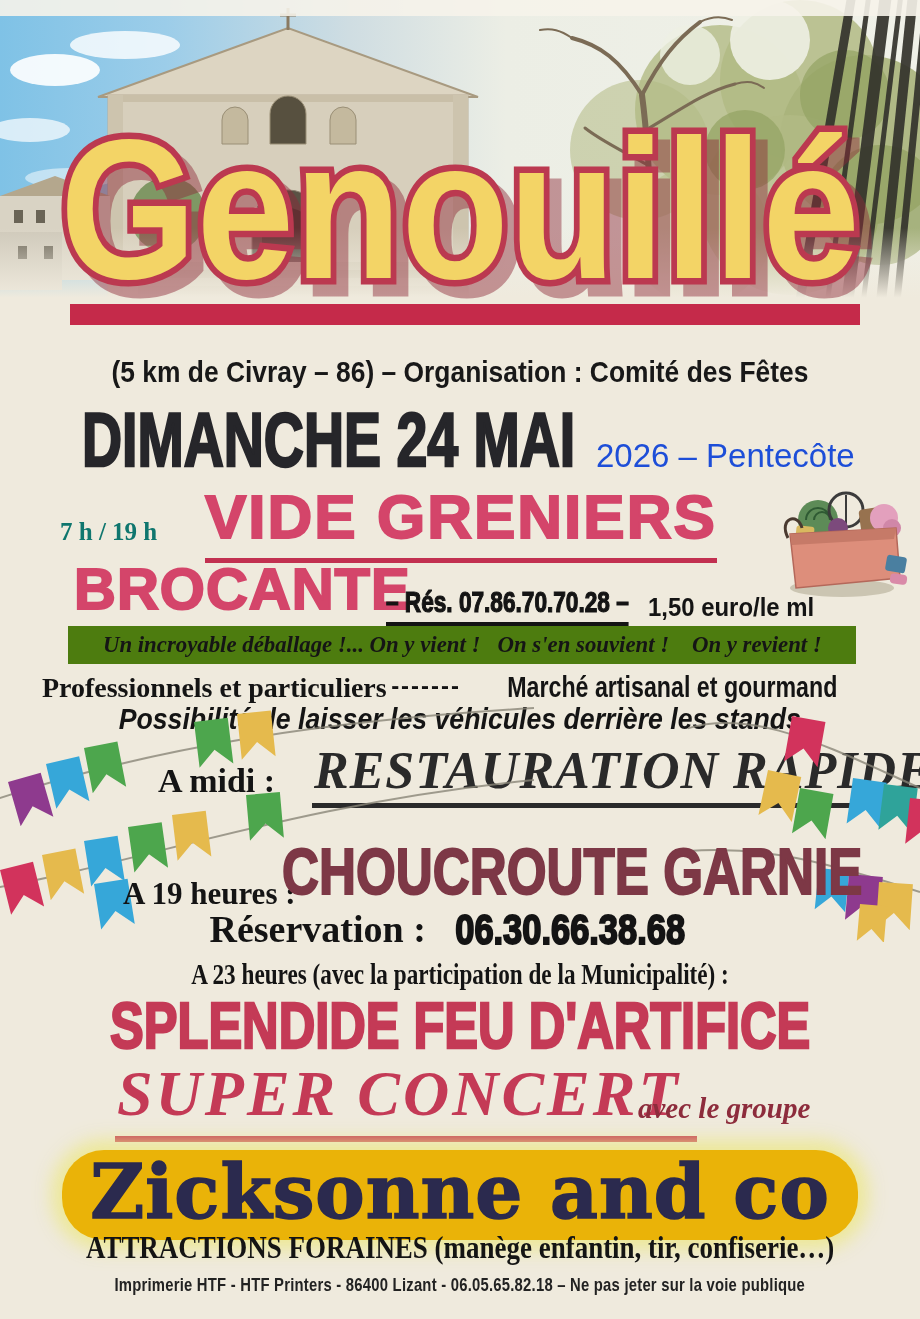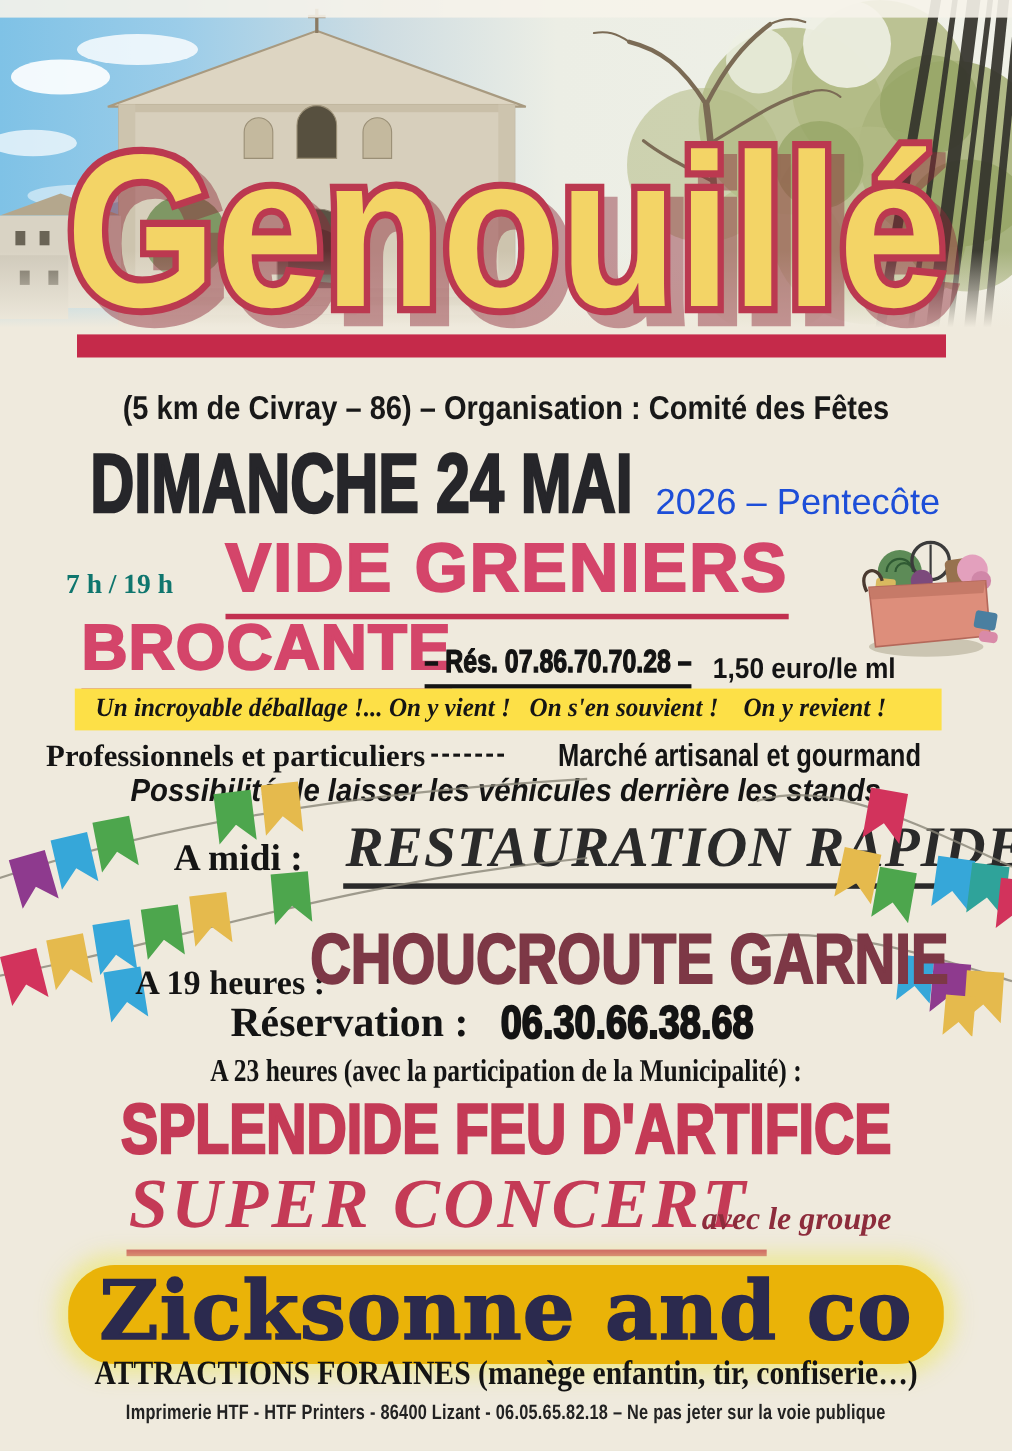--- a/index.html
+++ b/index.html
@@ -28,21 +28,21 @@
         padding-bottom:10px;white-space:nowrap;}
   .brocante{left:74px;top:560px;font-size:58px;line-height:1;font-weight:bold;color:#d4456a;
         -webkit-text-stroke:2px #d4456a;letter-spacing:1px;border-bottom:5px solid #c23050;
         padding-bottom:8px;white-space:nowrap;}
   .res-phone{left:386px;top:586px;font-size:29px;font-weight:bold;color:#141414;
         -webkit-text-stroke:1.2px #141414;border-bottom:4px solid #141414;padding-bottom:3px;
         transform:scaleX(.78);transform-origin:left top;white-space:nowrap;}
   .res-price{left:648px;top:592px;font-size:26px;font-weight:bold;color:#141414;white-space:nowrap;
         transform:scaleX(.92);transform-origin:left top;}
 
-  .tagline{left:68px;top:626px;width:788px;background:#fde047;padding:5px 0 6px 0;text-align:left;}
+  .tagline{left:68px;top:626px;width:788px;background:#4d7c0f;padding:5px 0 6px 0;text-align:center;}
   .tagline span{font-family:"Liberation Serif","DejaVu Serif",serif;font-style:italic;font-weight:bold;
         font-size:24px;color:#151515;white-space:pre;display:inline-block;transform:scaleX(.95);transform-origin:center;}
 
   .pro-line{top:671px;color:#141414;white-space:nowrap;}
   .pro-left{font-family:"Liberation Serif","DejaVu Serif",serif;font-weight:bold;font-size:28px;}
   .pro-dashes{font-weight:bold;font-size:24px;letter-spacing:2px;vertical-align:3px;}
   .pro-right{font-weight:bold;font-size:29px;display:inline-block;transform:scaleX(.8);transform-origin:center;letter-spacing:0;}
 
   .vehicles{top:703px;color:#141414;}
   .vehicles span{font-weight:bold;font-style:italic;font-size:29px;display:inline-block;

